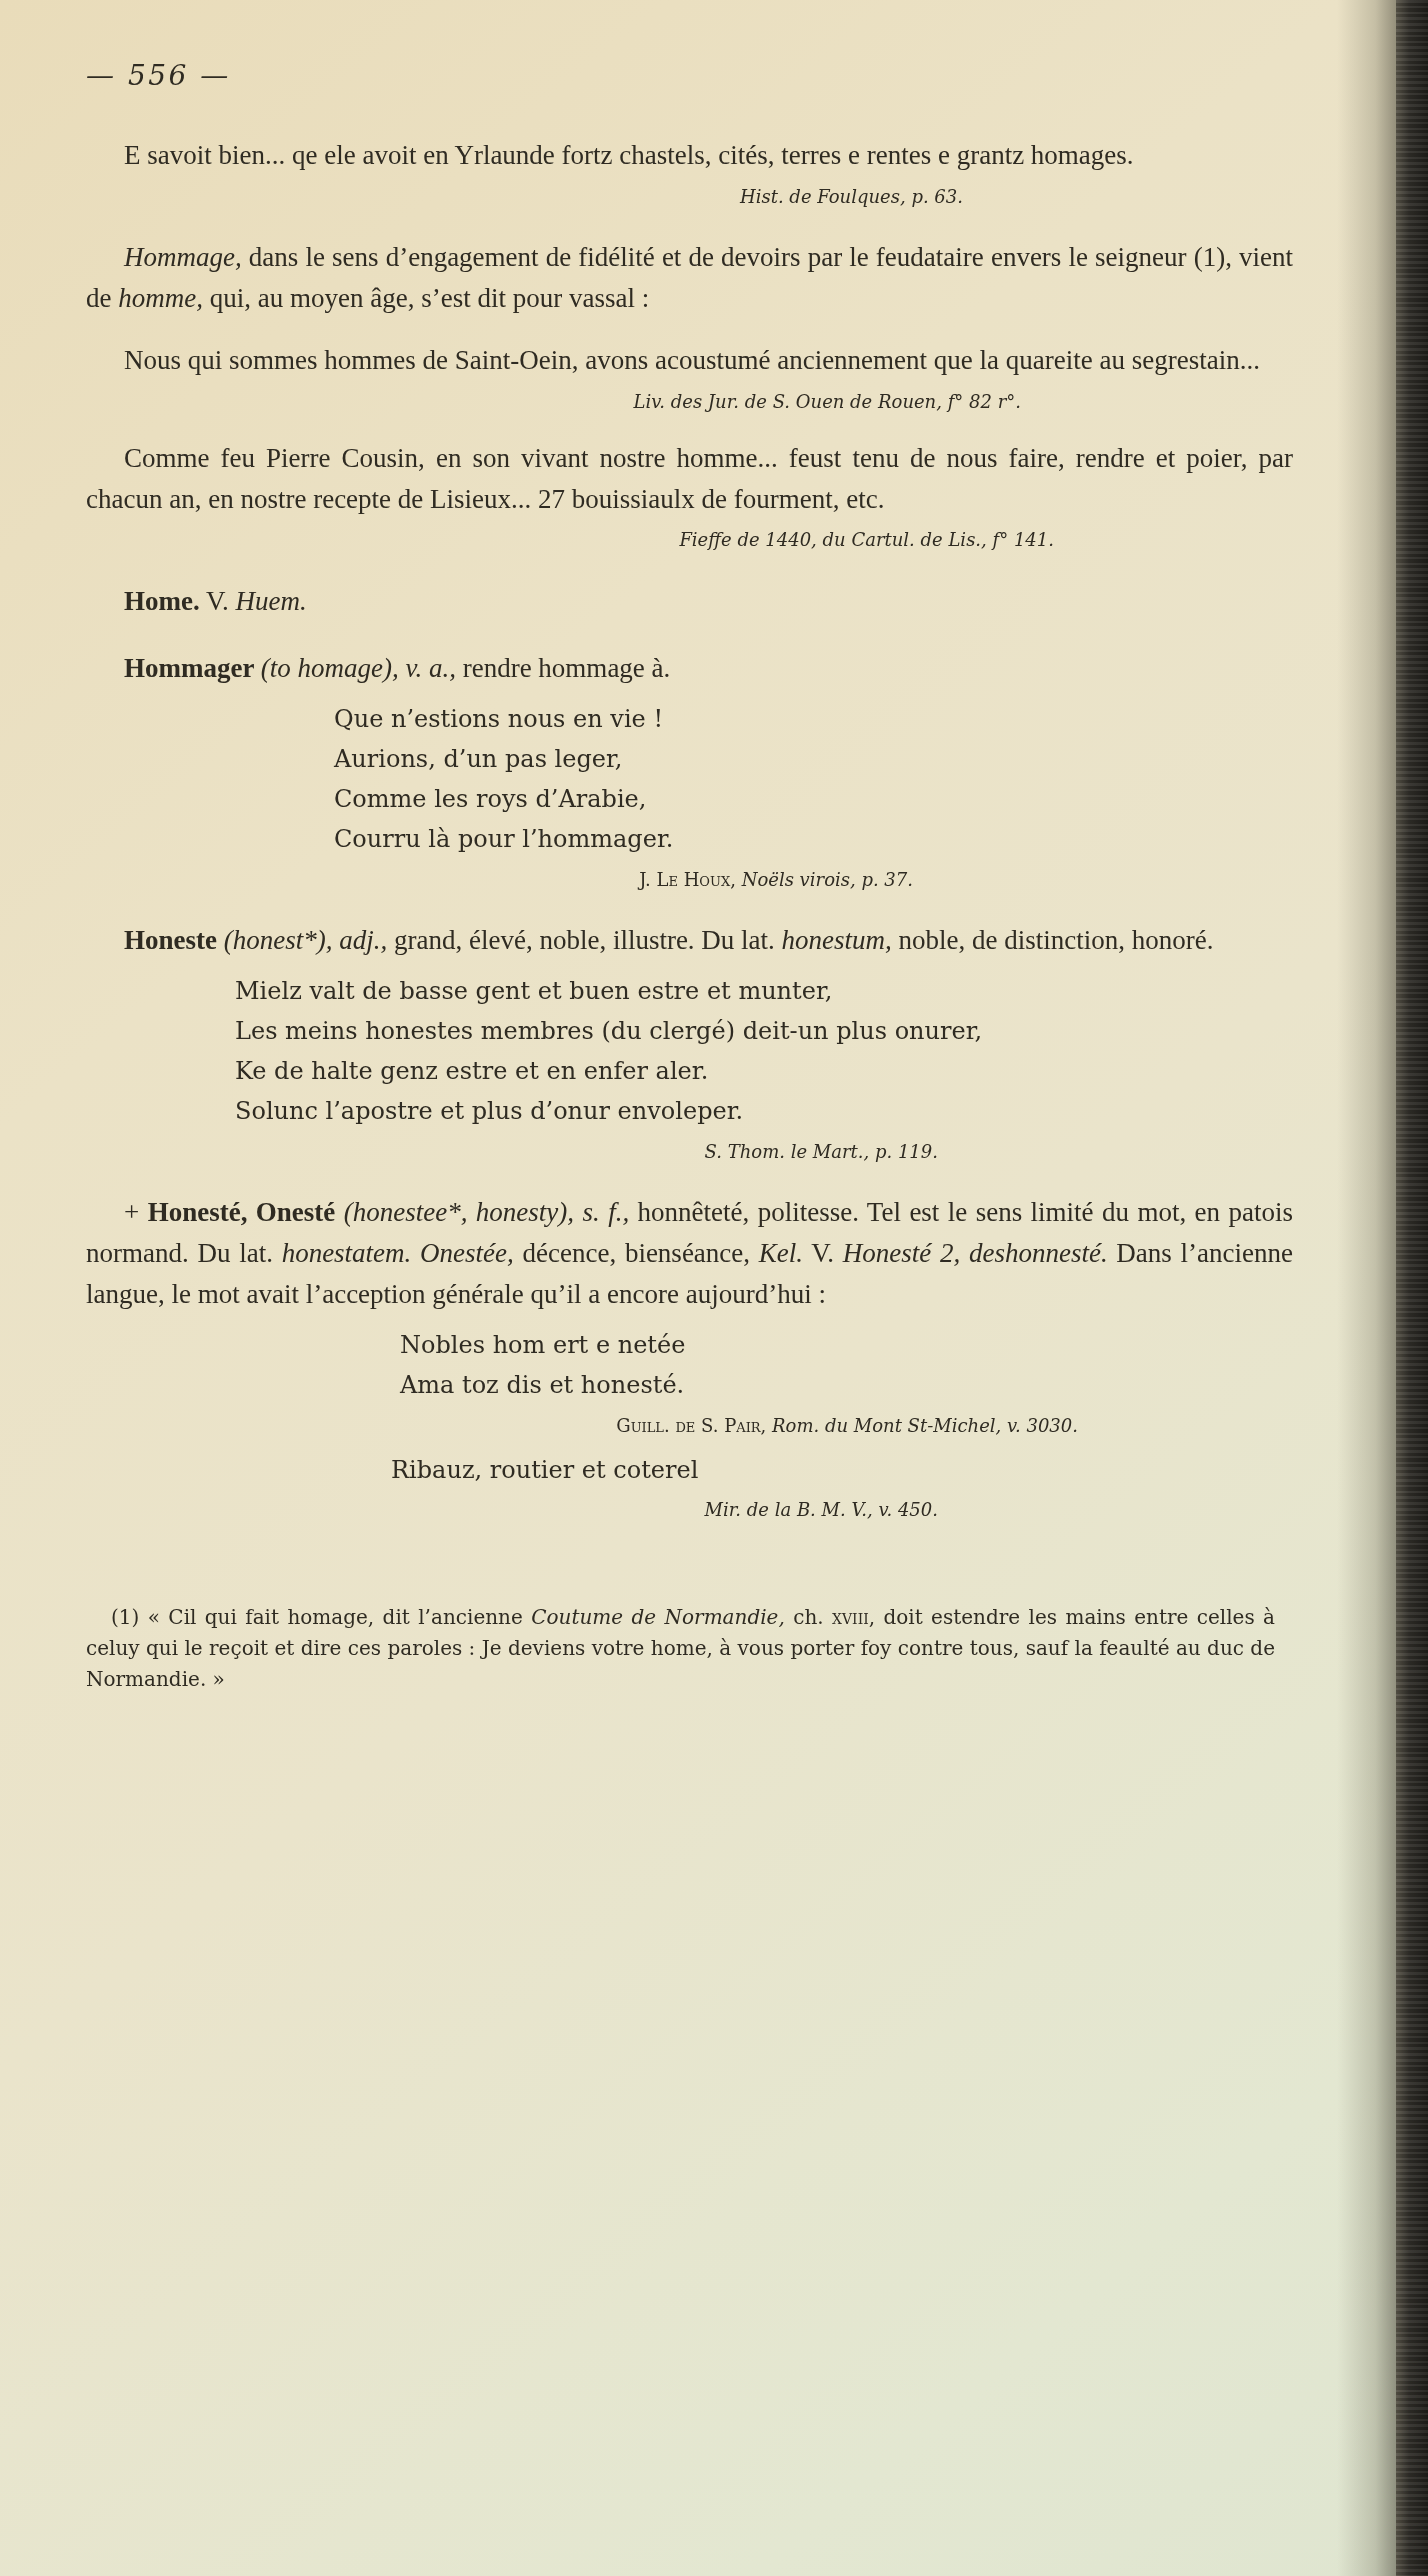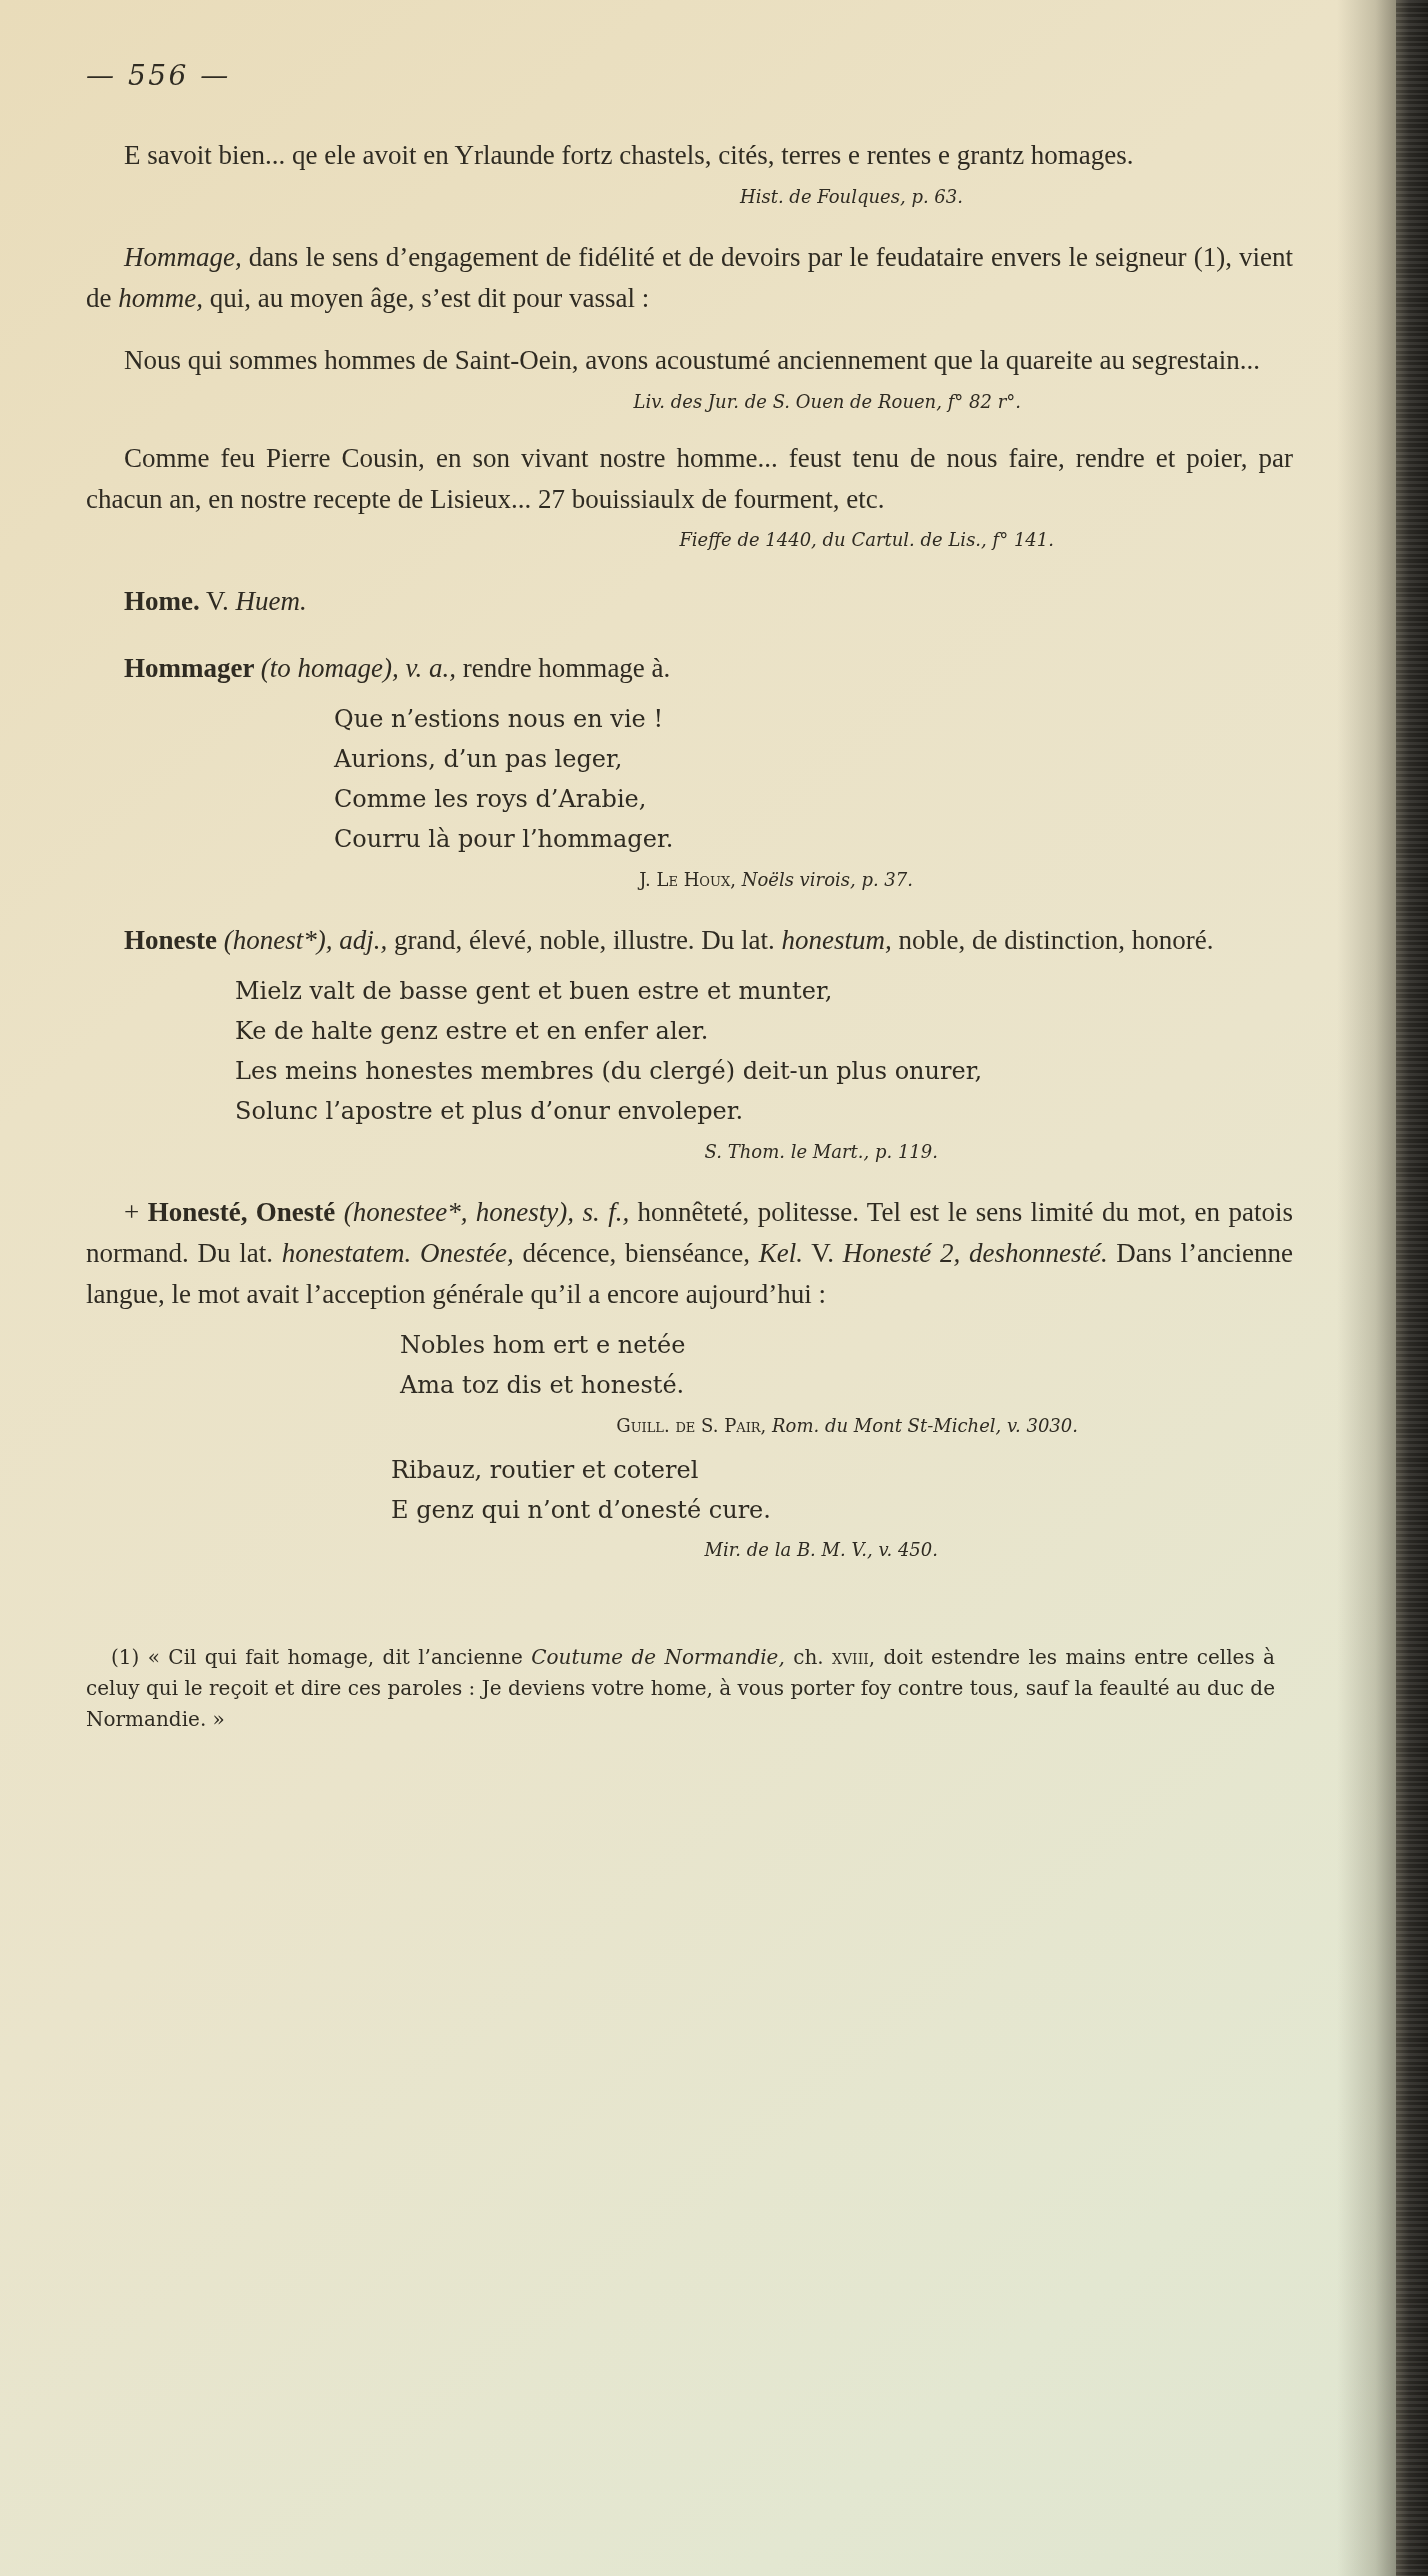--- a/index.html
+++ b/index.html
@@ -100,37 +100,36 @@
     <div class="verse-line">Aurions, d’un pas leger,</div>
     <div class="verse-line">Comme les roys d’Arabie,</div>
     <div class="verse-line">Courru là pour l’hommager.</div>
   </div>
   <div class="citation" style="margin-right:380px;"><span class="sc">J. Le Houx,</span><span class="it"> Noëls virois, p. 37.</span></div>
 
   <p class="para entry"><span class="bd">Honeste </span><span class="it">(honest*), adj.,</span><span> grand, élevé, noble, illustre. Du lat. </span><span class="it">honestum,</span><span> noble, de distinction, honoré.</span></p>
 
   <div class="verse" style="margin-left:149px;">
     <div class="verse-line">Mielz valt de basse gent et buen estre et munter,</div>
+    <div class="verse-line">Les meins honestes membres (du clergé) deit-un plus onurer,</div>
     <div class="verse-line">Ke de halte genz estre et en enfer aler.</div>
-    <div class="verse-line">Les meins honestes membres (du clergé) deit-un plus onurer,</div>
     <div class="verse-line">Solunc l’apostre et plus d’onur envoleper.</div>
   </div>
   <div class="citation" style="margin-right:355px;"><span class="it">S. Thom. le Mart., p. 119.</span></div>
 
   <p class="para entry"><span>+ </span><span class="bd">Honesté, Onesté </span><span class="it">(honestee*, honesty), s. f.,</span><span> honnêteté, politesse. Tel est le sens limité du mot, en patois normand. Du lat. </span><span class="it">honestatem. Onestée,</span><span> décence, bienséance, </span><span class="it">Kel.</span><span> V. </span><span class="it">Honesté 2, deshonnesté.</span><span> Dans l’ancienne langue, le mot avait l’acception générale qu’il a encore aujourd’hui :</span></p>
 
   <div class="verse" style="margin-left:314px;">
     <div class="verse-line">Nobles hom ert e netée</div>
     <div class="verse-line">Ama toz dis et honesté.</div>
   </div>
   <div class="citation" style="margin-right:215px;"><span class="sc">Guill. de S. Pair,</span><span class="it"> Rom. du Mont St-Michel, v. 3030.</span></div>
 
   <div class="verse" style="margin-left:305px;">
     <div class="verse-line">Ribauz, routier et coterel</div>
-    <div class="verse-line">E genz qui n’ont d’onesté cure.</div>
   </div>
   <div class="citation" style="margin-right:355px;"><span class="it">Mir. de la B. M. V., v. 450.</span></div>
 
   <p class="footnote"><span>(1) « Cil qui fait homage, dit l’ancienne </span><span class="it">Coutume de Normandie,</span><span> ch. </span><span class="sc">xviii</span><span>, doit estendre les mains entre celles à celuy qui le reçoit et dire ces paroles : Je deviens votre home, à vous porter foy contre tous, sauf la feaulté au duc de Normandie. »</span></p>
 
 </div>
 
 <div class="page-curl"></div>
 <div class="book-edge"></div>
 

